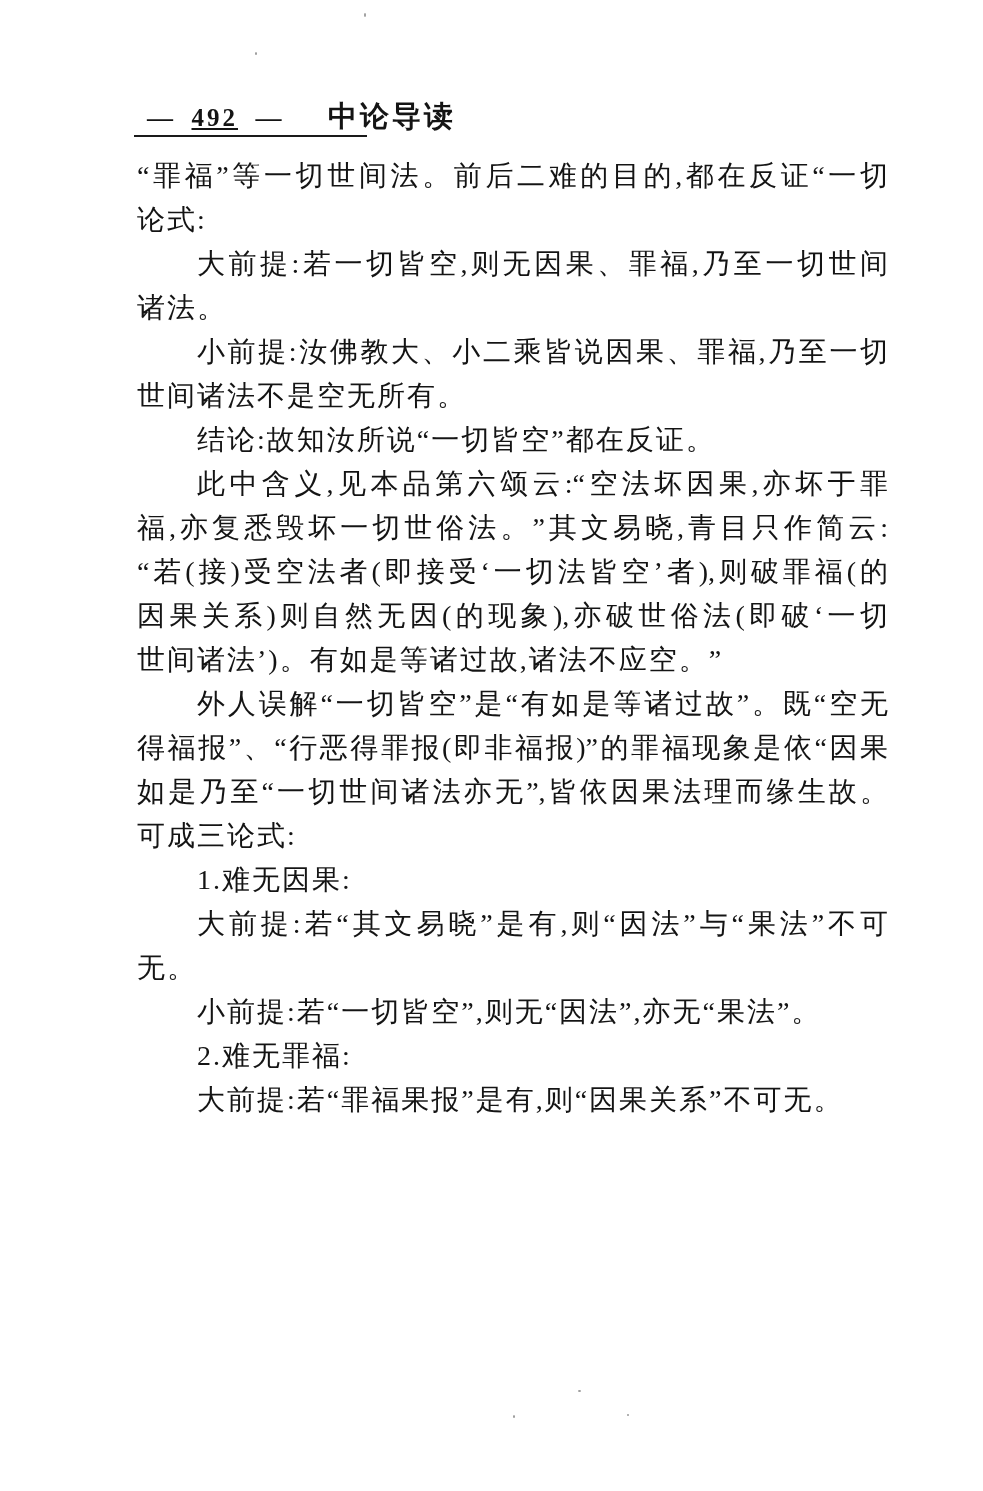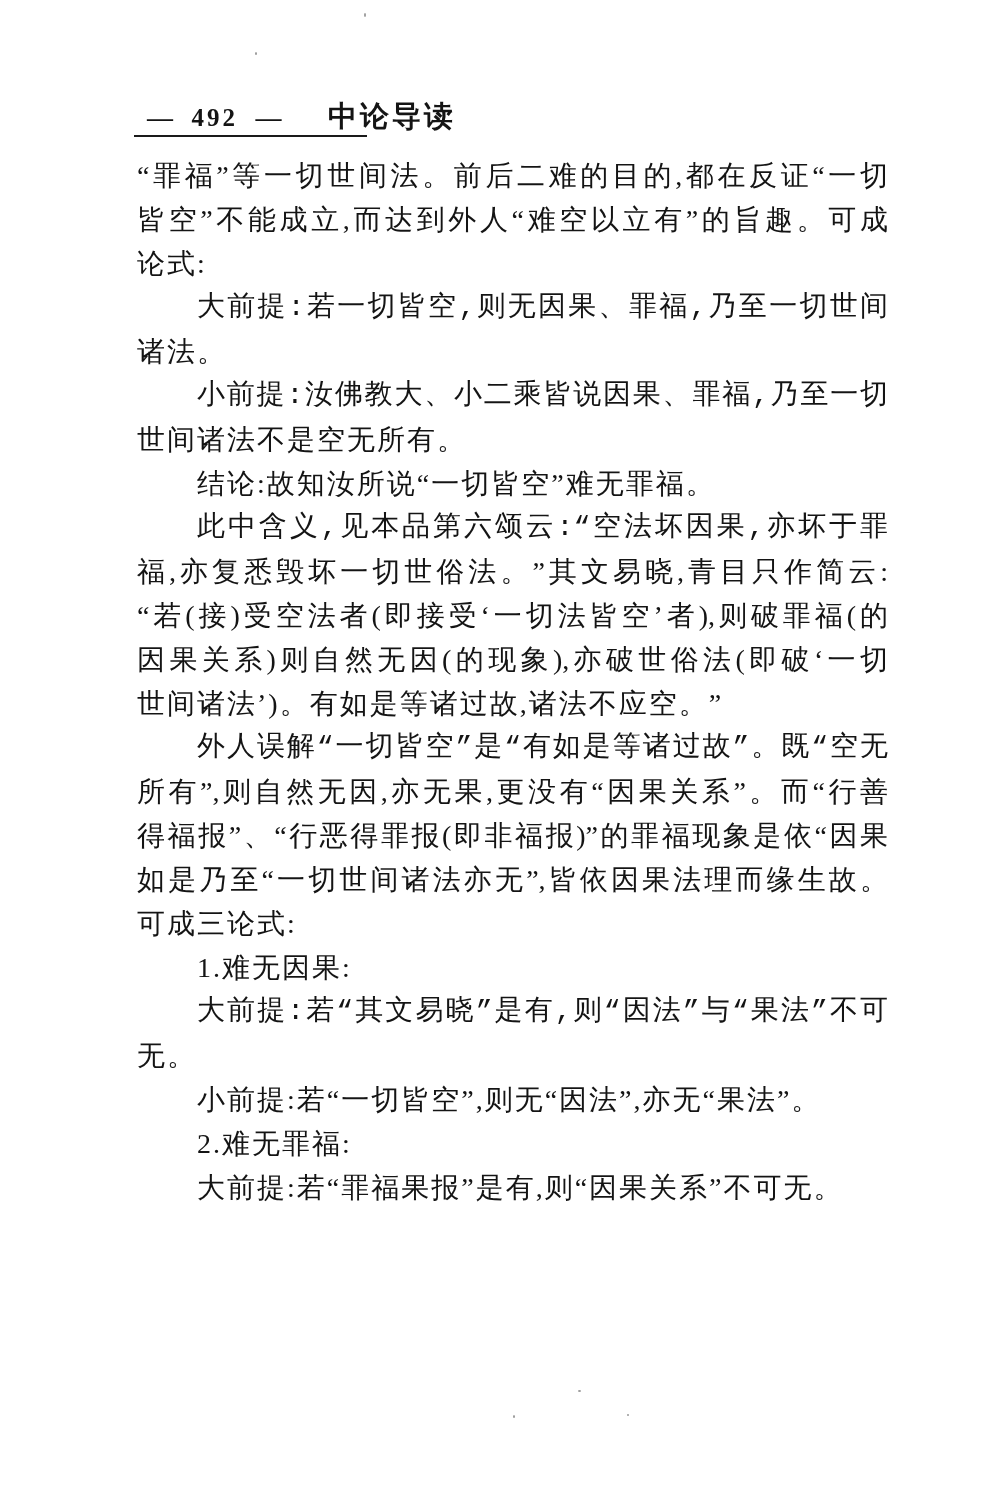--- a/index.html
+++ b/index.html
@@ -27,20 +27,21 @@
     letter-spacing: 1px;
   }
   .page-header .dash {
     display: inline-block;
     margin: 0 10px;
   }
   .page-header .folio {
     display: inline-block;
     font-size: 25px;
     letter-spacing: 3px;
+    text-decoration: underline;
   }
   .page-header .book-title {
     display: inline-block;
     margin-left: 28px;
     font-size: 29px;
     letter-spacing: 3px;
   }
   .header-rule {
     position: absolute;
     left: 134px;
@@ -67,55 +68,52 @@
     white-space: normal;
     text-align: justify;
     text-align-last: justify;
     letter-spacing: 0;
   }
   .line.indent {
     padding-left: 60px;
   }
   .line.justify.indent {
     padding-left: 60px;
-    font-family: Liberation Mono, monospace;
   }
   .speck {
     position: absolute;
     background: #9a9a9a;
     border-radius: 50%;
   }
 </style>
 </head>
 <body>
 
 <div class="page-header">
   <span class="dash">—</span>
   <span class="folio">492</span>
   <span class="dash">—</span>
   <span class="book-title">中论导读</span>
 </div>
 <div class="header-rule"></div>
 
 <div class="text-block">
     <div class="line justify">“罪福”等一切世间法。前后二难的目的,都在反证“一切</div>
-    <div class="line justify">皆空”不能成立,而达到外人“难空以立有”的旨趣。可成</div>
     <div class="line left">论式:</div>
     <div class="line justify indent">大前提:若一切皆空,则无因果、罪福,乃至一切世间</div>
     <div class="line left">诸法。</div>
     <div class="line justify indent">小前提:汝佛教大、小二乘皆说因果、罪福,乃至一切</div>
     <div class="line left">世间诸法不是空无所有。</div>
-    <div class="line left indent">结论:故知汝所说“一切皆空”难无罪福。</div>
+    <div class="line left indent">结论:故知汝所说“一切皆空”都在反证。</div>
     <div class="line justify indent">此中含义,见本品第六颂云:“空法坏因果,亦坏于罪</div>
     <div class="line justify">福,亦复悉毁坏一切世俗法。”其文易晓,青目只作简云:</div>
     <div class="line justify">“若(接)受空法者(即接受‘一切法皆空’者),则破罪福(的</div>
     <div class="line justify">因果关系)则自然无因(的现象),亦破世俗法(即破‘一切</div>
     <div class="line left">世间诸法’)。有如是等诸过故,诸法不应空。”</div>
     <div class="line justify indent">外人误解“一切皆空”是“有如是等诸过故”。既“空无</div>
-    <div class="line justify">所有”,则自然无因,亦无果,更没有“因果关系”。而“行善</div>
     <div class="line justify">得福报”、“行恶得罪报(即非福报)”的罪福现象是依“因果</div>
     <div class="line justify">如是乃至“一切世间诸法亦无”,皆依因果法理而缘生故。</div>
     <div class="line left">可成三论式:</div>
     <div class="line left indent">1.难无因果:</div>
     <div class="line justify indent">大前提:若“其文易晓”是有,则“因法”与“果法”不可</div>
     <div class="line left">无。</div>
     <div class="line left indent">小前提:若“一切皆空”,则无“因法”,亦无“果法”。</div>
     <div class="line left indent">2.难无罪福:</div>
     <div class="line left indent">大前提:若“罪福果报”是有,则“因果关系”不可无。</div>
   </div>

